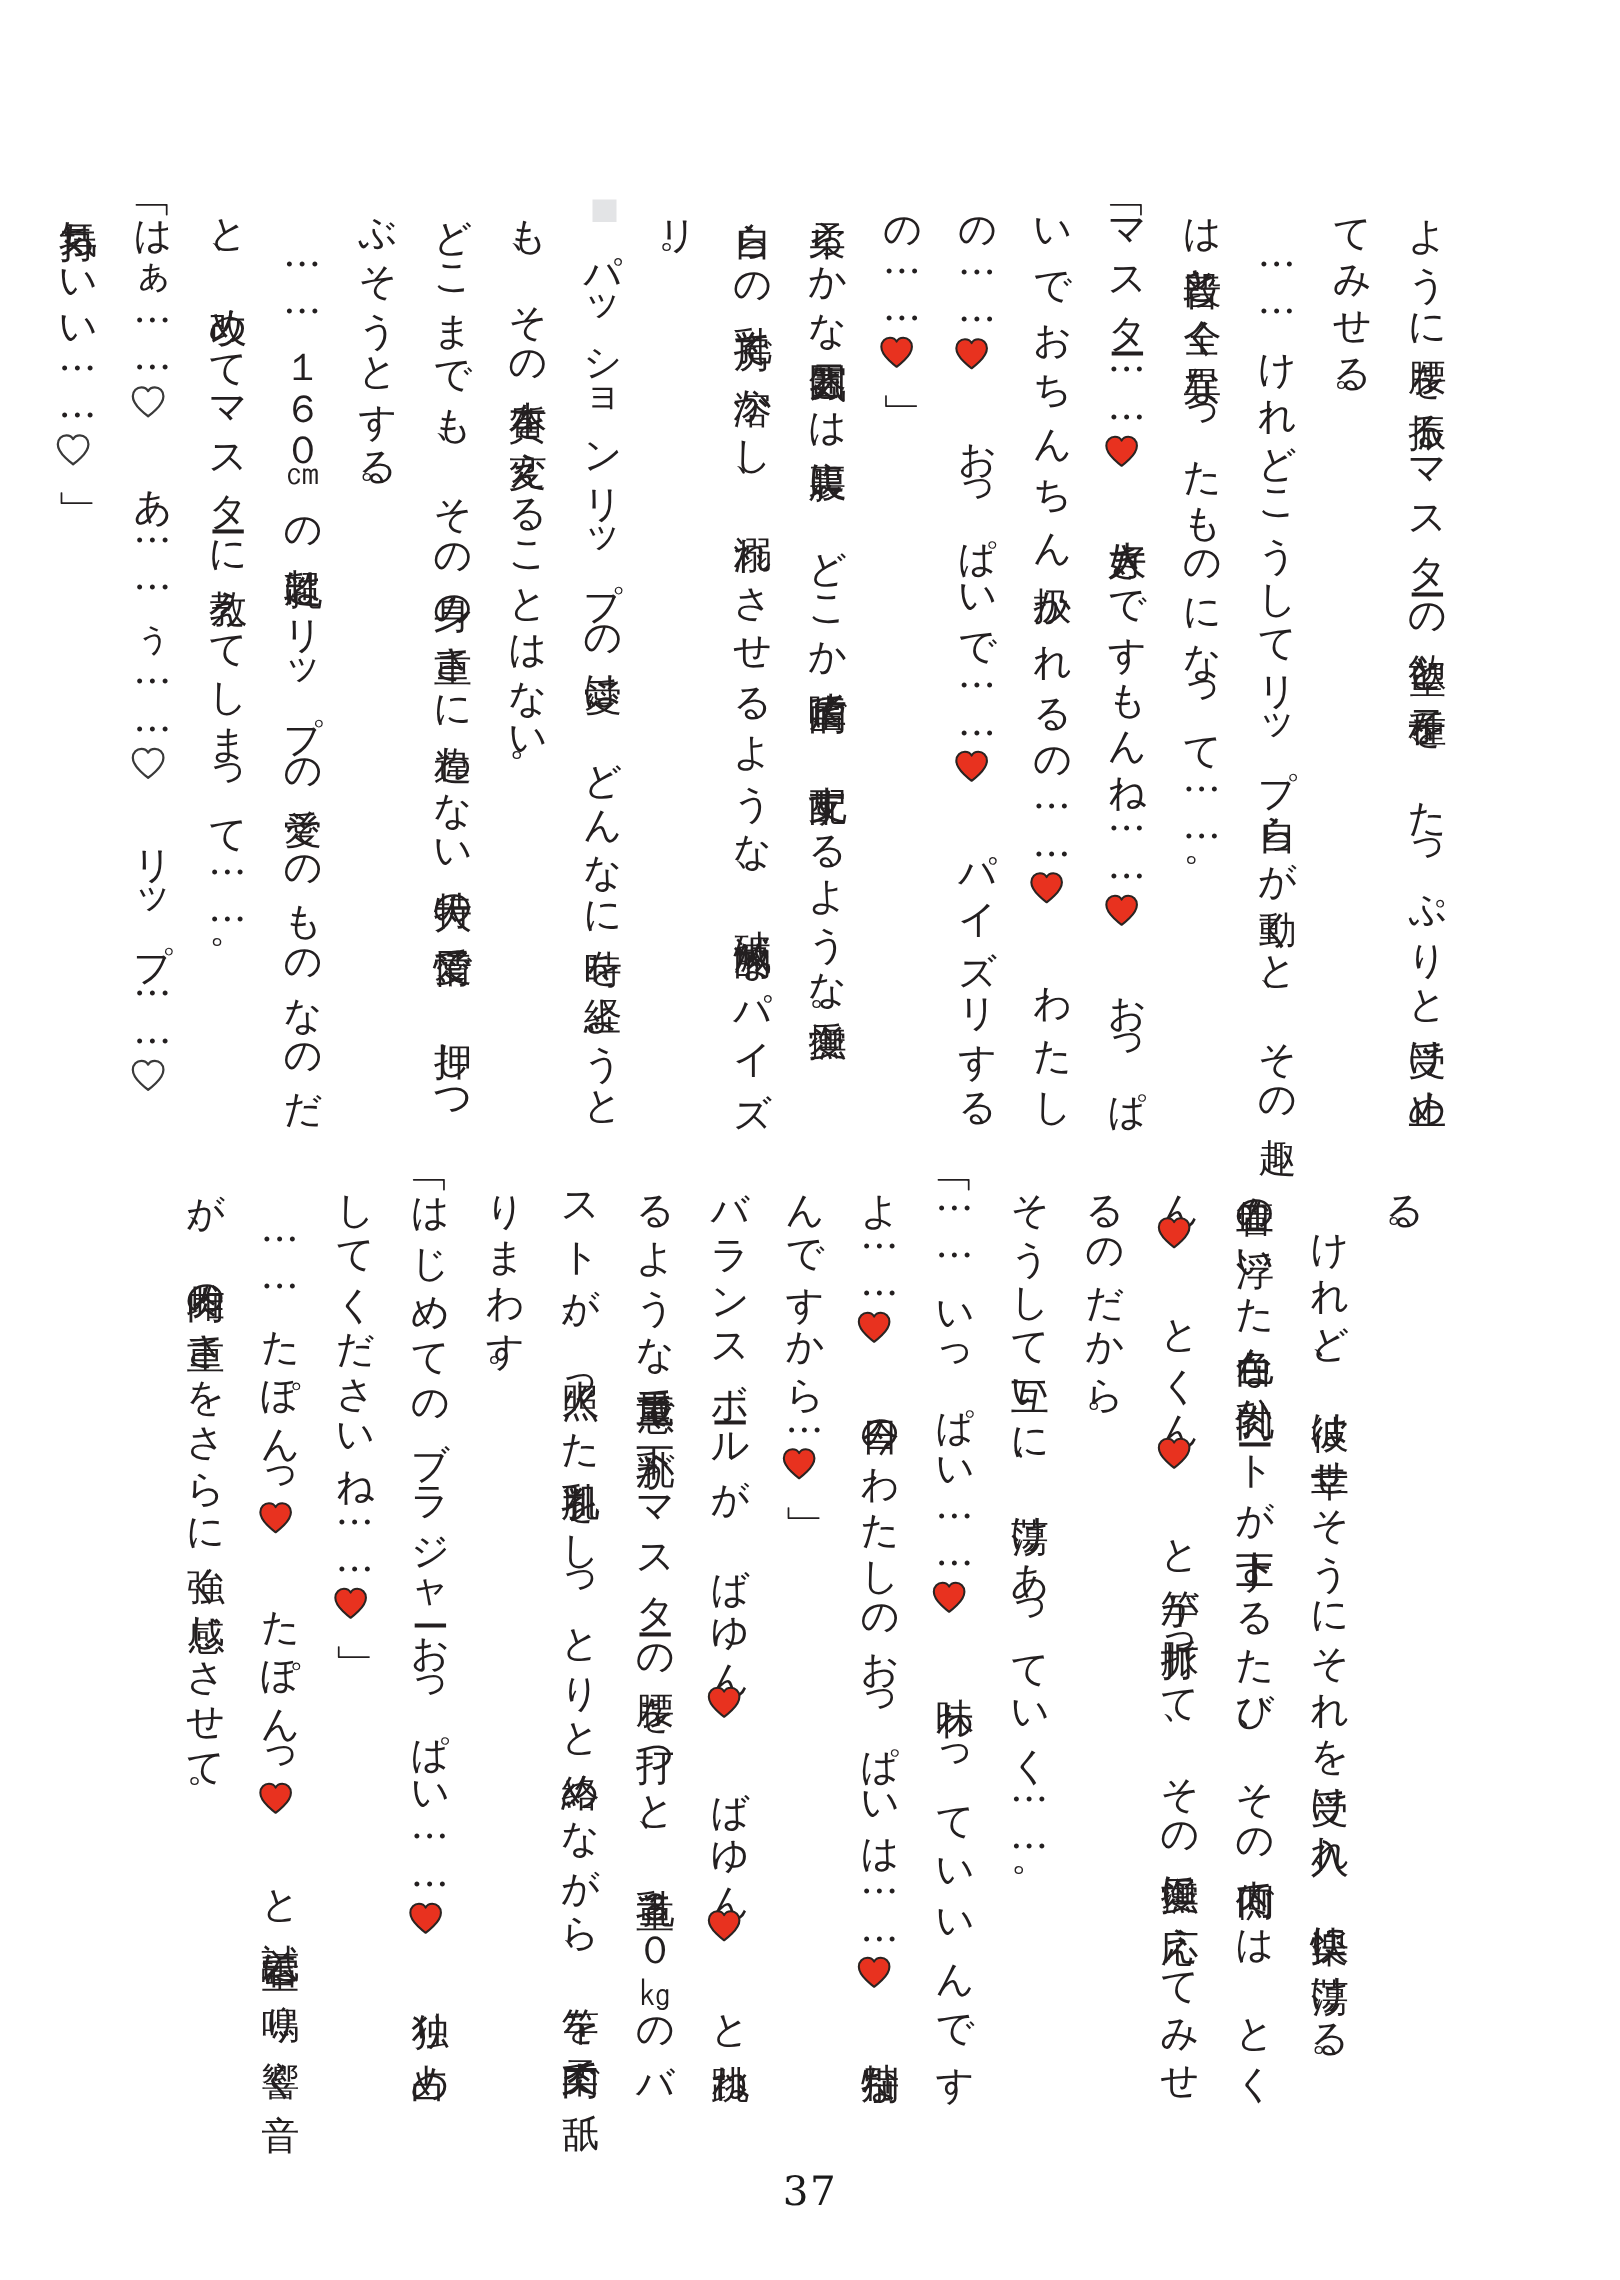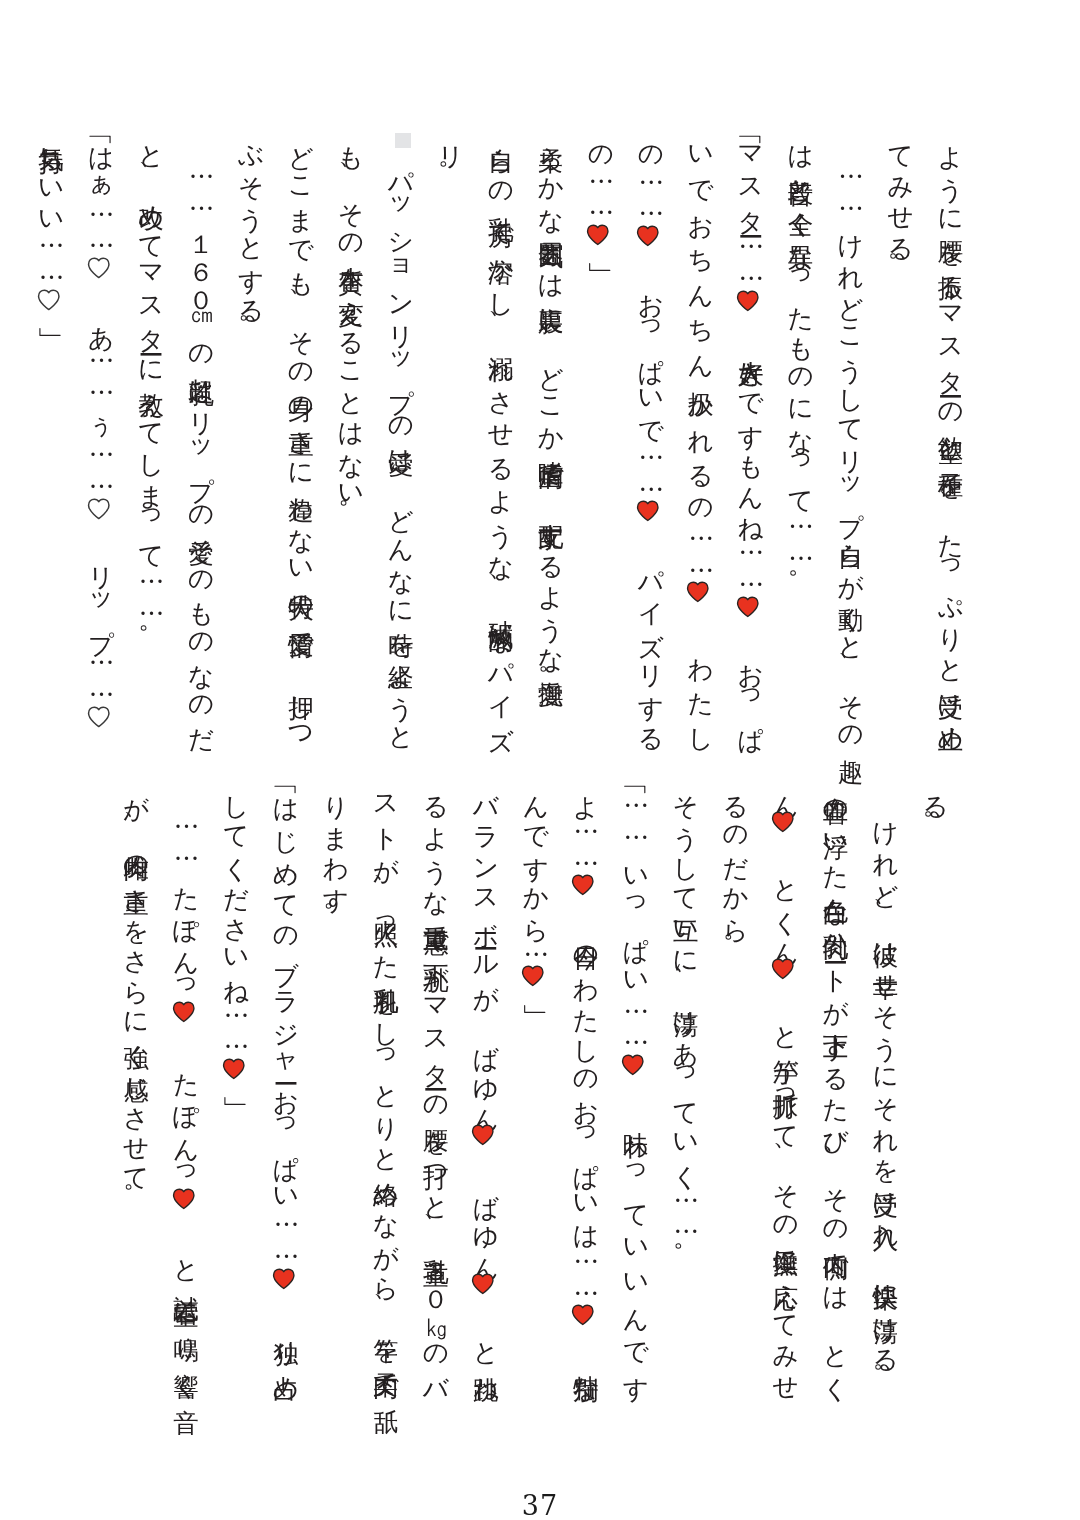--- a/index.html
+++ b/index.html
@@ -92,21 +92,20 @@
   #page-number {
     position: absolute;
     left: 0;
     right: 0;
     top: 1446px;
     text-align: center;
     font-family: "DejaVu Serif", "Liberation Serif", serif;
     font-size: 27px;
     color: #1b1b1b;
     letter-spacing: 1px;
-    margin-top: 44px;
   }
 </style>
 </head>
 <body>
 
 <div id="page">
 
   <div id="block-upper" class="vblock">
       <p class="para noindent"><span>ように腰を振るマスターの欲望と子種を、たっぷりと受け止めてみせる。</span></p>
       <p class="para"><span>……けれどこうしてリップ自らが動くと、その趣は普段と全く異なったものになって……。</span></p>

